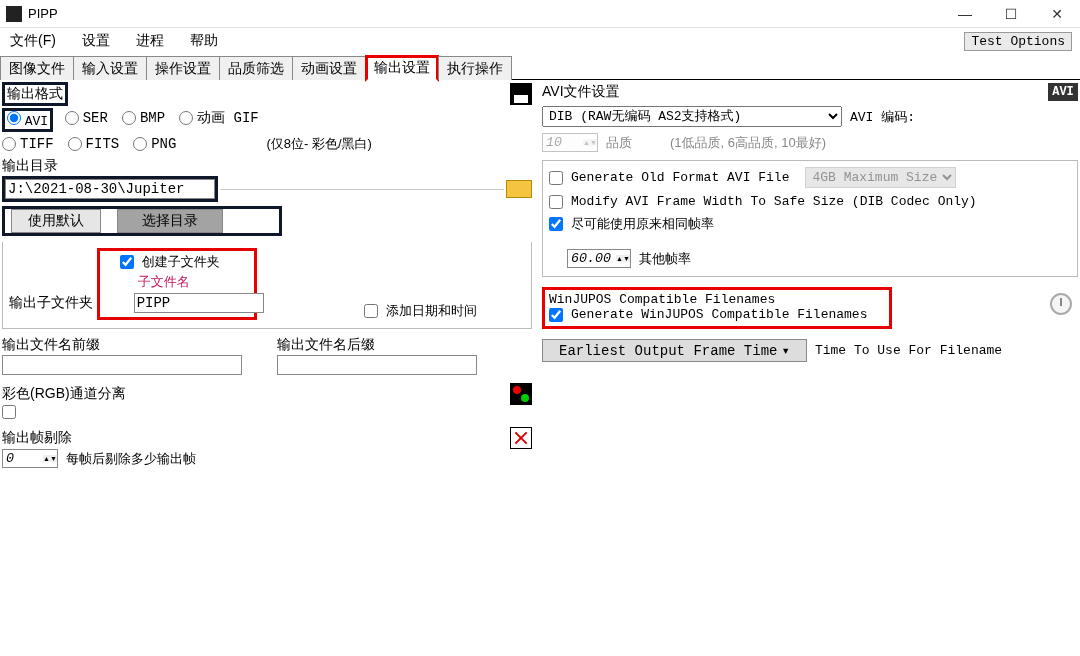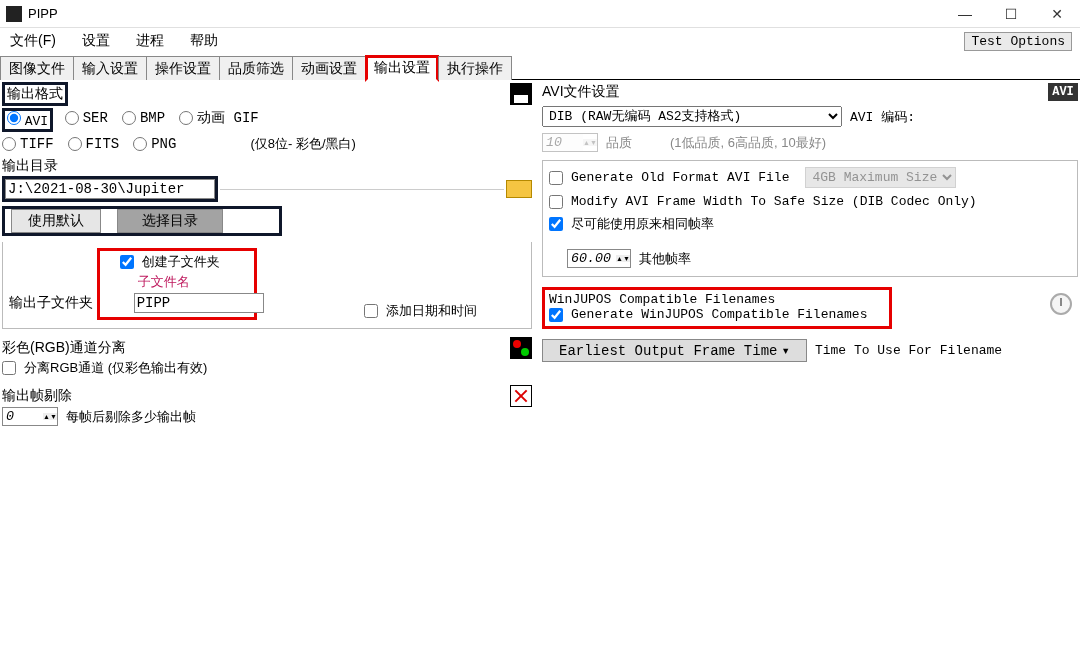--- a/index.html
+++ b/index.html
@@ -120,21 +120,21 @@
             <span class="mono">TIFF</span>
           </label>
         <label>
             <input type="radio" name="fmt" style=""> 
             <span class="mono">FITS</span>
           </label>
         <label>
             <input type="radio" name="fmt" style=""> 
             <span class="mono">PNG</span>
           </label>
-        <span style="margin-left:60px">(仅8位- 彩色/黑白)</span>
+        <span style="margin-left:76px">(仅8位- 彩色/黑白)</span>
       </div>
 
       
       <div class="section-title">输出目录</div>
       <div class="pathrow">
         <span class="hl-red" style="padding:0;">
           <input type="text" class="mono" style="width: 210px;" value="J:\2021-08-30\Jupiter">
         </span>
         <span style="flex:1;border-bottom:1px solid #ccc;height:1px;width:260px;"></span>
         <span class="folder-icon"></span>
@@ -156,30 +156,39 @@
           <input type="text" class="mono" style="width: 130px; margin-left: 14px;" value="PIPP">
         </div>
         <span style="display:inline-block; width:100px"></span>
         <label class="row" style="display:inline-flex; vertical-align:bottom;">
             <input type="checkbox" style=""> 
             <span>添加日期和时间</span>
           </label>
       </div>
 
       
+      <div class="colsplit" style="margin-top:6px;">
+        <div style="flex:1">
+          <div class="section-title">输出文件名前缀</div>
+          <input type="text" class="mono" style="width: 240px;" value="">
+        </div>
+        <div style="flex:1">
+          <div class="section-title">输出文件名后缀</div>
+          <input type="text" class="mono" style="width: 200px;" value="">
+        </div>
+      </div>
 
       
       <div class="sec-hdr-row" style="margin-top:8px;">
         <span class="section-title">彩色(RGB)通道分离</span>
         <span style="flex:1"></span>
         <span class="rgb-icon"></span>
       </div>
       <label class="row">
           <input type="checkbox" style=""> 
-          <span>分离RGB通道 (仅彩色输出有效)</span>
         </label>
 
       
       <div class="sec-hdr-row" style="margin-top:8px;">
         <span class="section-title">输出帧剔除</span>
         <span style="flex:1"></span>
         <span class="cross-icon"></span>
       </div>
       <div class="row">
         <span class="spinner">

